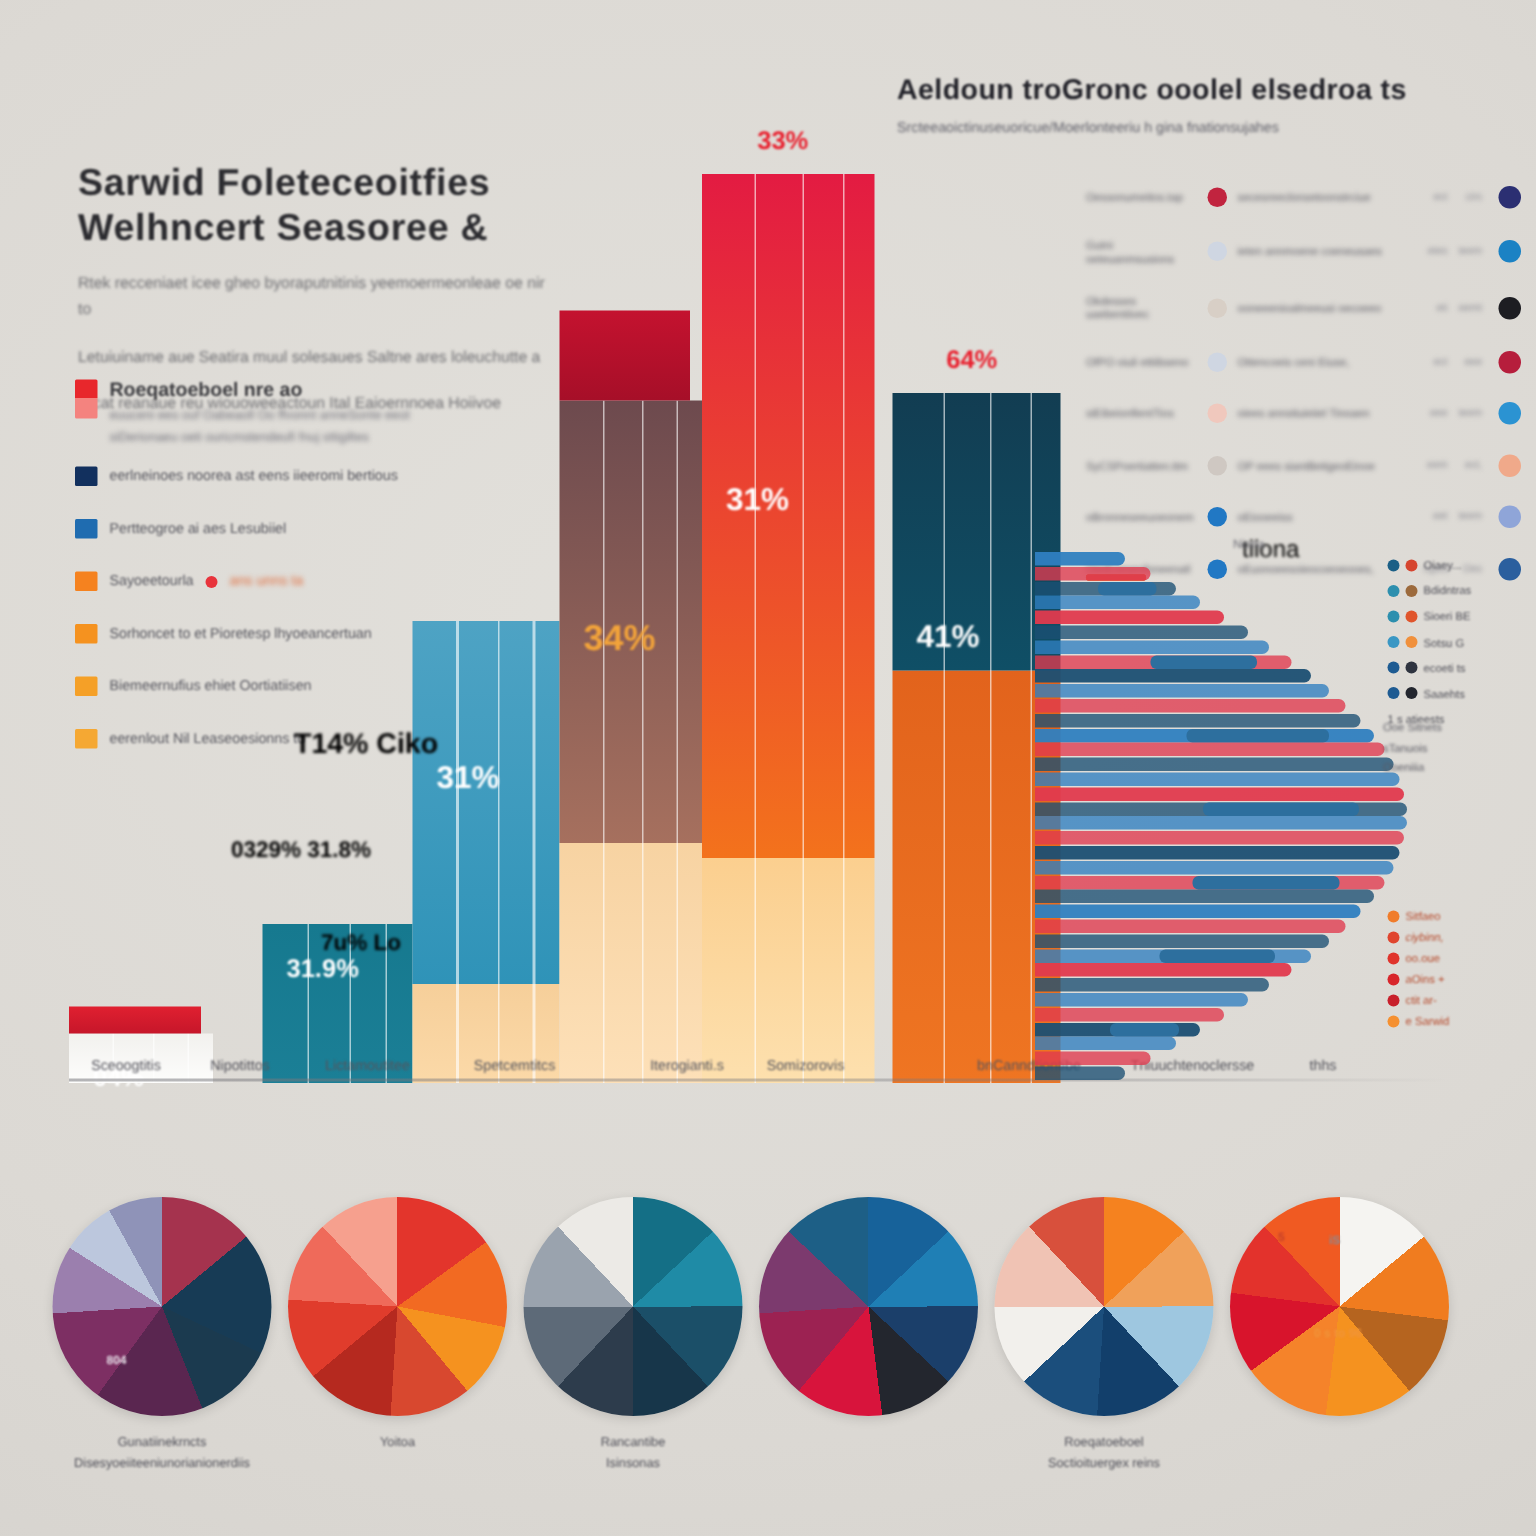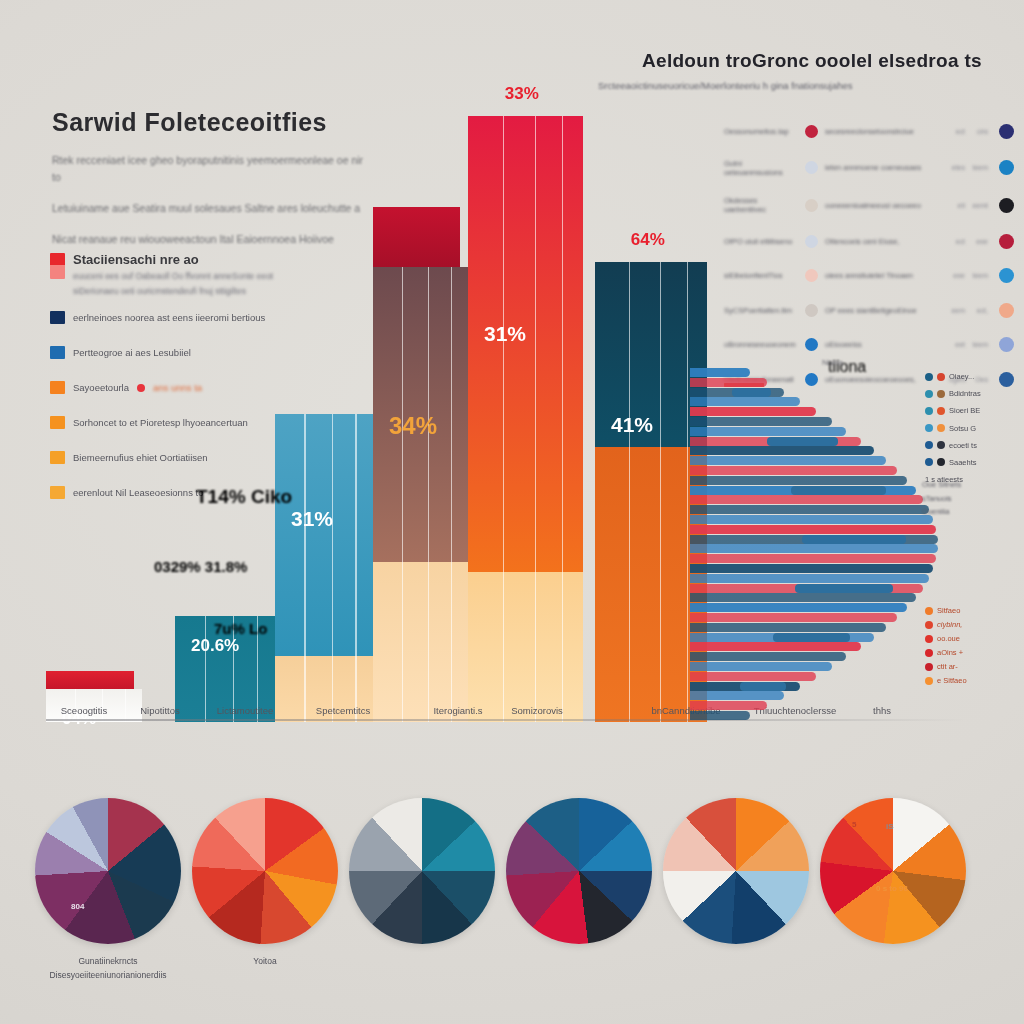--- a/index.html
+++ b/index.html
@@ -30,21 +30,21 @@
   .lg-head .tx .a{font-size:13px;font-weight:600;color:#3a3a3e;line-height:1.15;}
   .lg-head .tx .b{font-size:8.5px;color:#70707a;line-height:1.5;margin-top:2px;}
   .lg-rows{margin-top:14px;display:flex;flex-direction:column;gap:22px;}
   .lg-row{display:flex;align-items:center;gap:8px;}
   .lg-row .sw{width:15px;height:13px;flex:none;border-radius:1px;}
   .lg-row .lb{font-size:9.5px;color:#56565e;}
   .lg-row .dot{width:8px;height:8px;border-radius:50%;flex:none;}
 
   
   #right-head{position:absolute;left:598px;top:50px;width:400px;}
-  #right-head .t1{font-size:19px;font-weight:600;color:#23232a;letter-spacing:.3px;margin-left:44px;}
+  #right-head .t1{font-size:19px;font-weight:600;color:#23232a;letter-spacing:.3px;}
   #right-head .t2{margin-top:8px;font-size:9.5px;color:#60606a;}
   #right-legend{position:absolute;left:724px;top:124px;width:290px;
       display:flex;flex-direction:column;gap:19.5px;}
   .rl-row{display:flex;align-items:center;gap:7px;}
   .rl-row .bar{width:40px;height:4px;border-radius:2px;flex:none;}
   .rl-row .l1{font-size:7.5px;color:#5d5d66;width:74px;}
   .rl-row .mid{width:13px;height:13px;border-radius:50%;flex:none;}
   .rl-row .l2{font-size:7.5px;color:#5d5d66;flex:1;}
   .rl-row .l3{font-size:7px;color:#8a8a92;width:16px;text-align:right;}
   .rl-row .l4{font-size:7px;color:#8a8a92;width:16px;text-align:right;}
@@ -83,30 +83,31 @@
   .pie-cap{margin-top:11px;font-size:8.5px;color:#4f4f58;line-height:1.6;}
   .pie-lab{position:absolute;font-size:8px;font-weight:600;}
 </style>
 </head>
 <body>
 
 <div id="canvas"></div>
 
 <div id="left-head">
   <div class="t1 blur">Sarwid Foleteceoitfies</div>
+  <div class="t1 blur">Welhncert Seasoree &amp;</div>
   <div class="sub smudge">Rtek recceniaet icee gheo byoraputnitinis yeemoermeonleae oe nir to</div>
   <div class="sub smudge">Letuiuiname aue Seatira muul solesaues Saltne ares loleuchutte a</div>
   <div class="sub smudge">Nicat reanaue reu wiouoweeactoun Ital Eaioernnoea Hoiivoe</div>
 </div>
 
 <div id="left-legend">
   <div class="lg-head">
     <div class="sw"></div>
     <div class="tx">
-      <div class="a blur">Staciiensachi nre ao</div>
+      <div class="a blur">Roeqatoeboel nre ao</div>
       <div class="b heavy">euuceni ees ouf Oabeaoll Oo ffvonnt anneSonte eeot</div>
       <div class="b heavy">siDerionaeu oeti ouricmstendeufi fnuj sttigiltes</div>
     </div>
   </div>
   <div class="lg-rows" id="left-legend-rows">
       <div class="lg-row">
         <div class="sw" style="background: rgb(18, 48, 94);"></div>
         <div class="lb blur">eerlneinoes noorea ast eens iieeromi bertious</div>
       </div>
       <div class="lg-row">
@@ -221,21 +222,21 @@
       <div class="vline" style="left: 55.68px;"></div>
       <div class="vline" style="left: 78.72px;"></div>
       <div style="position: absolute; left: 0px; width: 88.32px; bottom: 33px; height: 18px; background: linear-gradient(rgb(224, 32, 48), rgb(198, 22, 42));"></div>
       <div class="bar-val blur" style="color: rgb(255, 255, 255); font-size: 17px; left: 16px; bottom: -7px;">04%</div>
     </div>
     <div class="bar" style="left: 129px; width: 100px; height: 106px;">
       <div style="position: absolute; left: 0px; width: 100%; bottom: 0px; height: 106px; background: linear-gradient(rgb(22, 121, 143), rgb(27, 127, 150));"></div>
       <div class="vline" style="left: 30px;"></div>
       <div class="vline" style="left: 58px;"></div>
       <div class="vline" style="left: 82px;"></div>
-      <div class="bar-val blur" style="color: rgb(255, 255, 255); font-size: 17px; left: 16px; bottom: 65.72px;">20.6%</div>
+      <div class="bar-val blur" style="color: rgb(255, 255, 255); font-size: 17px; left: 16px; bottom: 65.72px;">31.9%</div>
     </div>
     <div class="bar" style="left: 229px; width: 98px; height: 308px;">
       <div style="position: absolute; left: 0px; width: 100%; bottom: 0px; height: 66px; background: linear-gradient(rgb(246, 207, 154), rgb(251, 217, 168));"></div>
       <div style="position: absolute; left: 0px; width: 100%; bottom: 66px; height: 242px; background: linear-gradient(rgb(78, 163, 196), rgb(47, 147, 184));"></div>
       <div class="vline" style="left: 29.4px;"></div>
       <div class="vline" style="left: 56.84px;"></div>
       <div class="vline" style="left: 80.36px;"></div>
       <div class="bar-val blur" style="color: rgb(255, 255, 255); font-size: 21px; left: 16px; bottom: 190.96px;">31%</div>
     </div>
     <div class="bar" style="left: 327px; width: 95px; height: 455px;">
@@ -384,21 +385,21 @@
     <div class="fl">
       <div class="d1" style="background: rgb(216, 38, 43);"></div>
       <div class="t blur" style="color: rgb(181, 72, 42);">aOins +</div>
     </div>
     <div class="fl">
       <div class="d1" style="background: rgb(200, 32, 43);"></div>
       <div class="t blur" style="color: rgb(181, 72, 42);">ctit ar-</div>
     </div>
     <div class="fl">
       <div class="d1" style="background: rgb(245, 144, 48);"></div>
-      <div class="t blur" style="color: rgb(181, 72, 42);">e Sitfaeo</div>
+      <div class="t blur" style="color: rgb(181, 72, 42);">e Sarwid</div>
     </div>
   </div>
 
 <div id="pies">
     <div class="pie-wrap" style="left: 28px;">
       <div class="pie" style="background: conic-gradient(rgb(165, 51, 78) 0deg, rgb(165, 51, 78) 50.4deg, rgb(23, 59, 85) 50.4deg, rgb(23, 59, 85) 115.2deg, rgb(27, 58, 79) 115.2deg, rgb(27, 58, 79) 158.4deg, rgb(90, 38, 80) 158.4deg, rgb(90, 38, 80) 216deg, rgb(125, 47, 99) 216deg, rgb(125, 47, 99) 266.4deg, rgb(155, 127, 174) 266.4deg, rgb(155, 127, 174) 302.4deg, rgb(188, 199, 221) 302.4deg, rgb(188, 199, 221) 331.2deg, rgb(143, 147, 184) 331.2deg, rgb(143, 147, 184) 360deg); position: relative;">
         <div class="pie-lab blur" style="color: rgb(232, 226, 234); left: 36px; top: 104px;">804</div>
       </div>
       <div class="pie-cap blur">
         <div>Gunatiinekrncts</div>
@@ -407,26 +408,34 @@
     </div>
     <div class="pie-wrap" style="left: 185px;">
       <div class="pie" style="background: conic-gradient(rgb(227, 53, 44) 0deg, rgb(227, 53, 44) 54deg, rgb(242, 106, 34) 54deg, rgb(242, 106, 34) 100.8deg, rgb(245, 146, 31) 100.8deg, rgb(245, 146, 31) 140.4deg, rgb(216, 72, 47) 140.4deg, rgb(216, 72, 47) 183.6deg, rgb(181, 41, 31) 183.6deg, rgb(181, 41, 31) 230.4deg, rgb(224, 60, 44) 230.4deg, rgb(224, 60, 44) 273.6deg, rgb(239, 106, 90) 273.6deg, rgb(239, 106, 90) 316.8deg, rgb(246, 160, 142) 316.8deg, rgb(246, 160, 142) 360deg); position: relative;"></div>
       <div class="pie-cap blur">
         <div>Yoitoa</div>
         <div></div>
       </div>
     </div>
     <div class="pie-wrap" style="left: 342px;">
       <div class="pie" style="background: conic-gradient(rgb(20, 111, 134) 0deg, rgb(20, 111, 134) 46.8deg, rgb(31, 139, 166) 46.8deg, rgb(31, 139, 166) 90deg, rgb(27, 79, 104) 90deg, rgb(27, 79, 104) 136.8deg, rgb(23, 54, 74) 136.8deg, rgb(23, 54, 74) 180deg, rgb(45, 60, 76) 180deg, rgb(45, 60, 76) 223.2deg, rgb(93, 106, 120) 223.2deg, rgb(93, 106, 120) 270deg, rgb(154, 163, 174) 270deg, rgb(154, 163, 174) 316.8deg, rgb(236, 234, 230) 316.8deg, rgb(236, 234, 230) 360deg); position: relative;"></div>
+      <div class="pie-cap blur">
+        <div>Rancantibe</div>
+        <div>Isinsonas</div>
+      </div>
     </div>
     <div class="pie-wrap" style="left: 499px;">
       <div class="pie" style="background: conic-gradient(rgb(23, 98, 154) 0deg, rgb(23, 98, 154) 46.8deg, rgb(31, 127, 181) 46.8deg, rgb(31, 127, 181) 90deg, rgb(27, 63, 106) 90deg, rgb(27, 63, 106) 133.2deg, rgb(35, 38, 46) 133.2deg, rgb(35, 38, 46) 172.8deg, rgb(216, 20, 60) 172.8deg, rgb(216, 20, 60) 219.6deg, rgb(156, 34, 82) 219.6deg, rgb(156, 34, 82) 266.4deg, rgb(124, 58, 110) 266.4deg, rgb(124, 58, 110) 313.2deg, rgb(29, 95, 134) 313.2deg, rgb(29, 95, 134) 360deg); position: relative;"></div>
     </div>
     <div class="pie-wrap" style="left: 656px;">
       <div class="pie" style="background: conic-gradient(rgb(245, 130, 31) 0deg, rgb(245, 130, 31) 46.8deg, rgb(240, 161, 90) 46.8deg, rgb(240, 161, 90) 90deg, rgb(158, 199, 224) 90deg, rgb(158, 199, 224) 136.8deg, rgb(18, 63, 107) 136.8deg, rgb(18, 63, 107) 183.6deg, rgb(27, 78, 124) 183.6deg, rgb(27, 78, 124) 226.8deg, rgb(242, 240, 236) 226.8deg, rgb(242, 240, 236) 270deg, rgb(240, 195, 180) 270deg, rgb(240, 195, 180) 316.8deg, rgb(216, 80, 60) 316.8deg, rgb(216, 80, 60) 360deg); position: relative;"></div>
+      <div class="pie-cap blur">
+        <div>Roeqatoeboel</div>
+        <div>Soctioituergex reins</div>
+      </div>
     </div>
     <div class="pie-wrap" style="left: 813px;">
       <div class="pie" style="background: conic-gradient(rgb(245, 244, 241) 0deg, rgb(245, 244, 241) 50.4deg, rgb(240, 124, 31) 50.4deg, rgb(240, 124, 31) 97.2deg, rgb(181, 100, 31) 97.2deg, rgb(181, 100, 31) 140.4deg, rgb(245, 146, 31) 140.4deg, rgb(245, 146, 31) 187.2deg, rgb(245, 131, 42) 187.2deg, rgb(245, 131, 42) 234deg, rgb(216, 20, 44) 234deg, rgb(216, 20, 44) 277.2deg, rgb(227, 50, 44) 277.2deg, rgb(227, 50, 44) 316.8deg, rgb(240, 90, 34) 316.8deg, rgb(240, 90, 34) 360deg); position: relative;">
         <div class="pie-lab blur" style="color: rgb(240, 148, 58); left: 56px; top: 86px;">0 s to 96</div>
         <div class="pie-lab blur" style="color: rgb(138, 138, 146); left: 66px; top: 24px;">iS</div>
         <div class="pie-lab blur" style="color: rgb(196, 64, 42); left: 32px; top: 22px;">5</div>
       </div>
     </div>
   </div>
 

